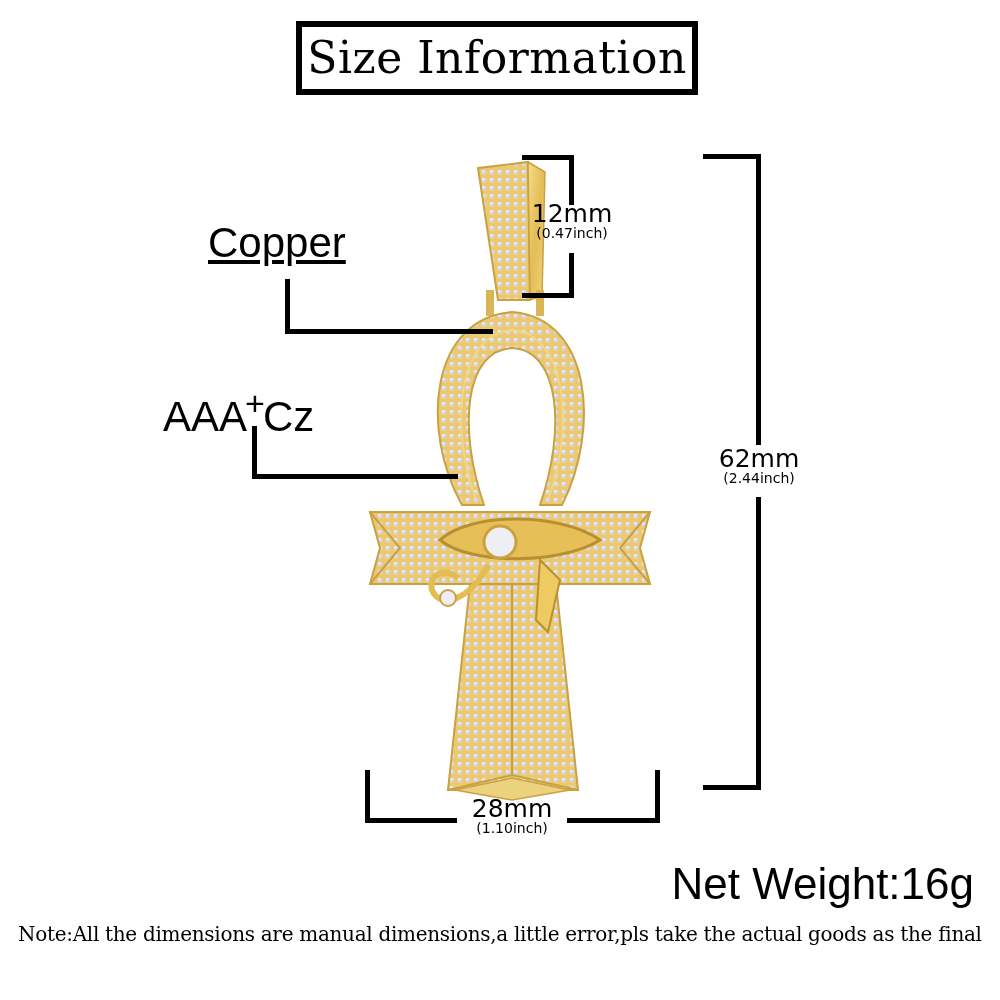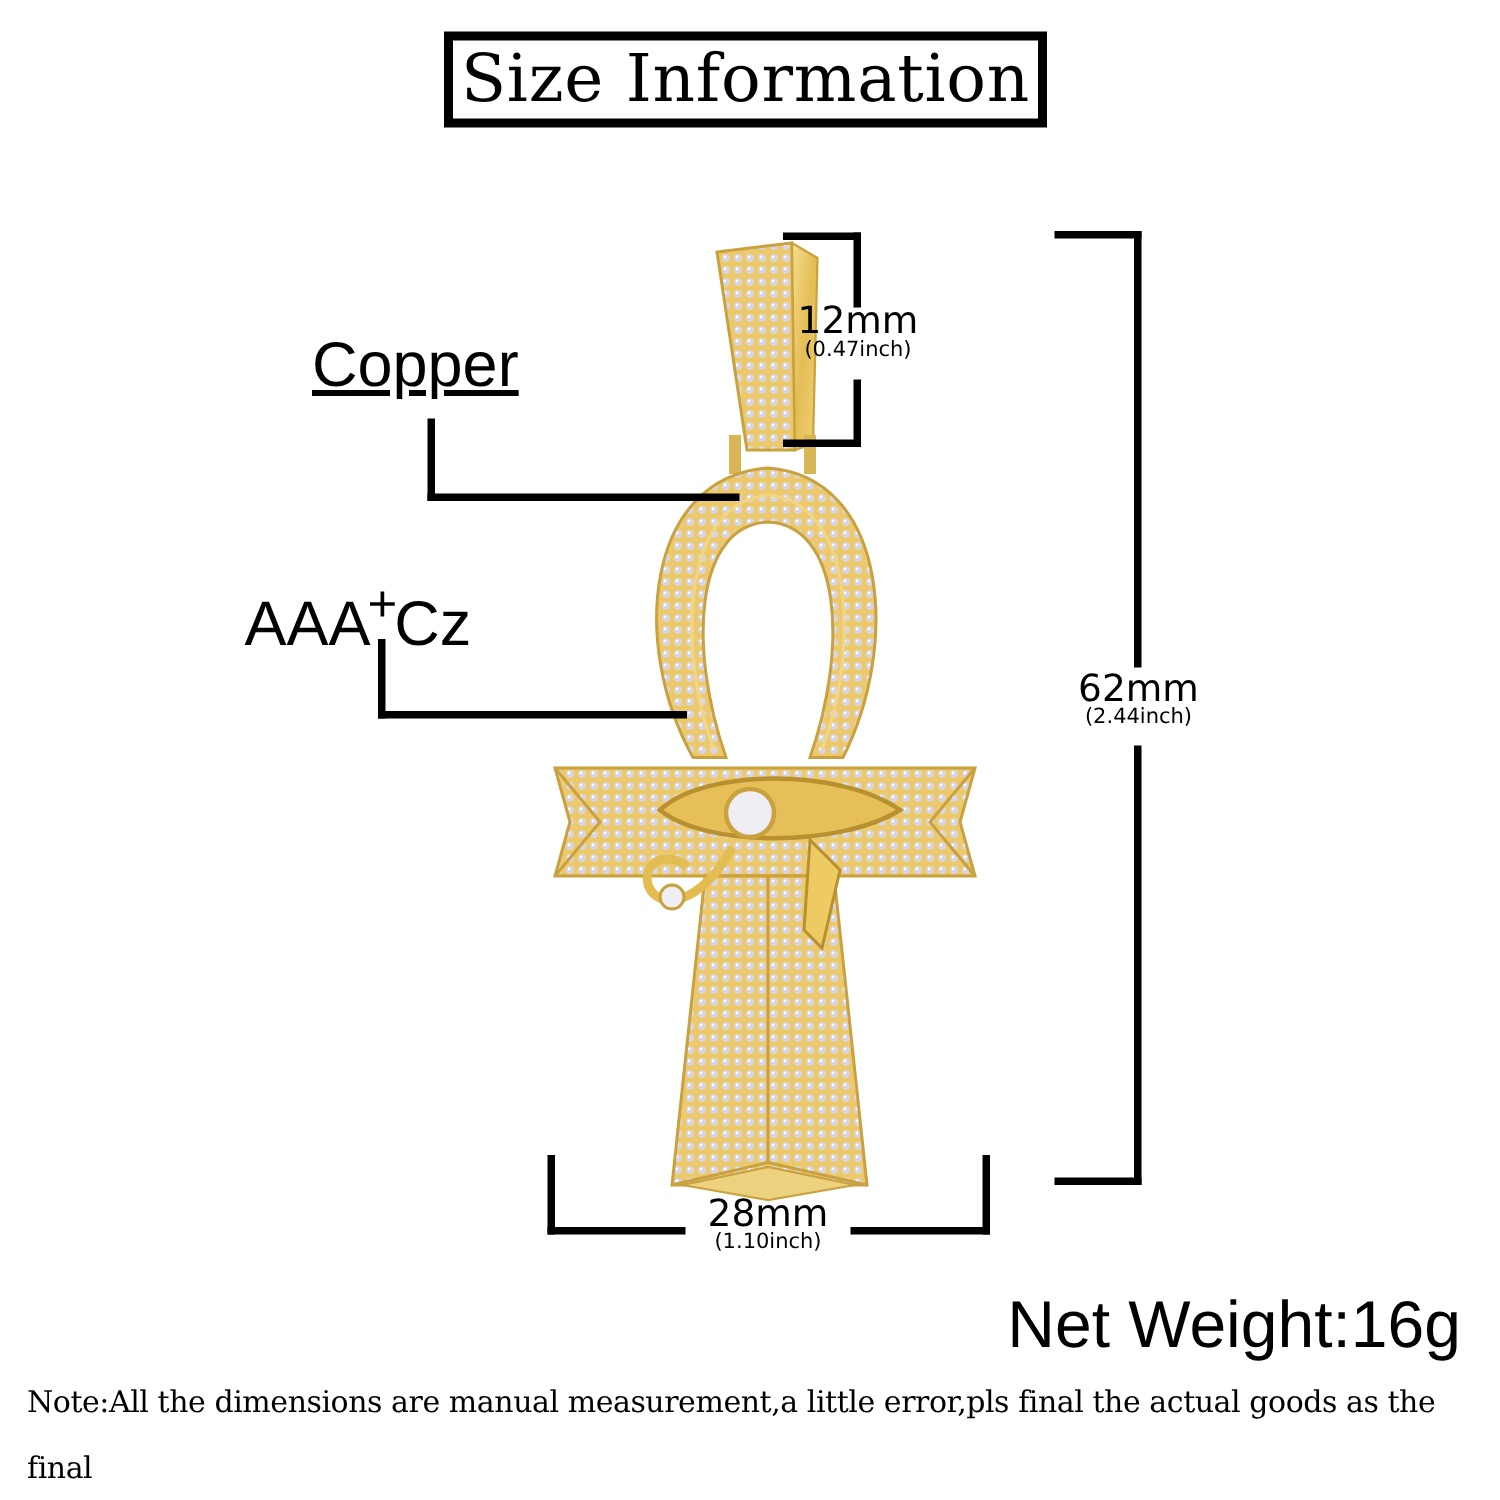--- a/index.html
+++ b/index.html
@@ -1,18 +1,18 @@
 <!DOCTYPE html>
 <html><head>
 <meta charset="utf-8">
 <style>
   html, body { margin: 0; padding: 0; background: #ffffff; }
   body { width: 1000px; height: 1000px; position: relative; overflow: hidden; font-family: "DejaVu Sans", sans-serif; color: #000; }
   .abs { position: absolute; }
-  .title-box { left: 296px; top: 21px; width: 402px; height: 64px; border: 6px solid #000; box-sizing: border-box; display: flex; align-items: center; justify-content: center; }
+  .title-box { left: 296px; top: 21px; width: 402px; height: 74px; border: 6px solid #000; box-sizing: border-box; display: flex; align-items: center; justify-content: center; }
   .title-text { font-family: "DejaVu Serif", serif; font-size: 44px; letter-spacing: 0.5px; line-height: 1; white-space: nowrap; }
   .line { background: #000; position: absolute; }
   .dim-label { text-align: center; line-height: 1; white-space: nowrap; background: #fff; }
   .dim-mm { font-size: 25px; }
   .dim-in { font-size: 14px; }
   .callout { font-size: 42px; line-height: 1; white-space: nowrap; font-family: "Liberation Sans", sans-serif; }
   .weight { font-size: 44px; line-height: 1; white-space: nowrap; font-family: "Liberation Sans", sans-serif; }
   .note { font-family: "DejaVu Serif", serif; font-size: 20px; line-height: 44px; left: 18px; top: 912px; width: 975px; letter-spacing: -0.3px; }
   sup.plus { font-size: 34px; vertical-align: 16px; margin: 0 -2px; }
 </style>
@@ -90,13 +90,13 @@
 <div class="line" style="left:285px;top:329px;width:208px;height:5px;"></div>
 
 <div class="abs callout" style="left:163px;top:386px;">
   <span>AAA</span><sup class="plus">+</sup><span>Cz</span>
 </div>
 <div class="line" style="left:252px;top:426px;width:5px;height:53px;"></div>
 <div class="line" style="left:252px;top:474px;width:206px;height:5px;"></div>
 
 <div class="abs weight" style="right:26px;top:862px;text-align:right;">Net Weight:16g</div>
 
-<div class="abs note">Note:All the dimensions are manual measurement,a little error,pls final the actual goods as the final</div>
+<div class="abs note">Note:All the dimensions are manual dimensions,a little error,pls take the actual goods as the final</div>
 
 </body></html>

